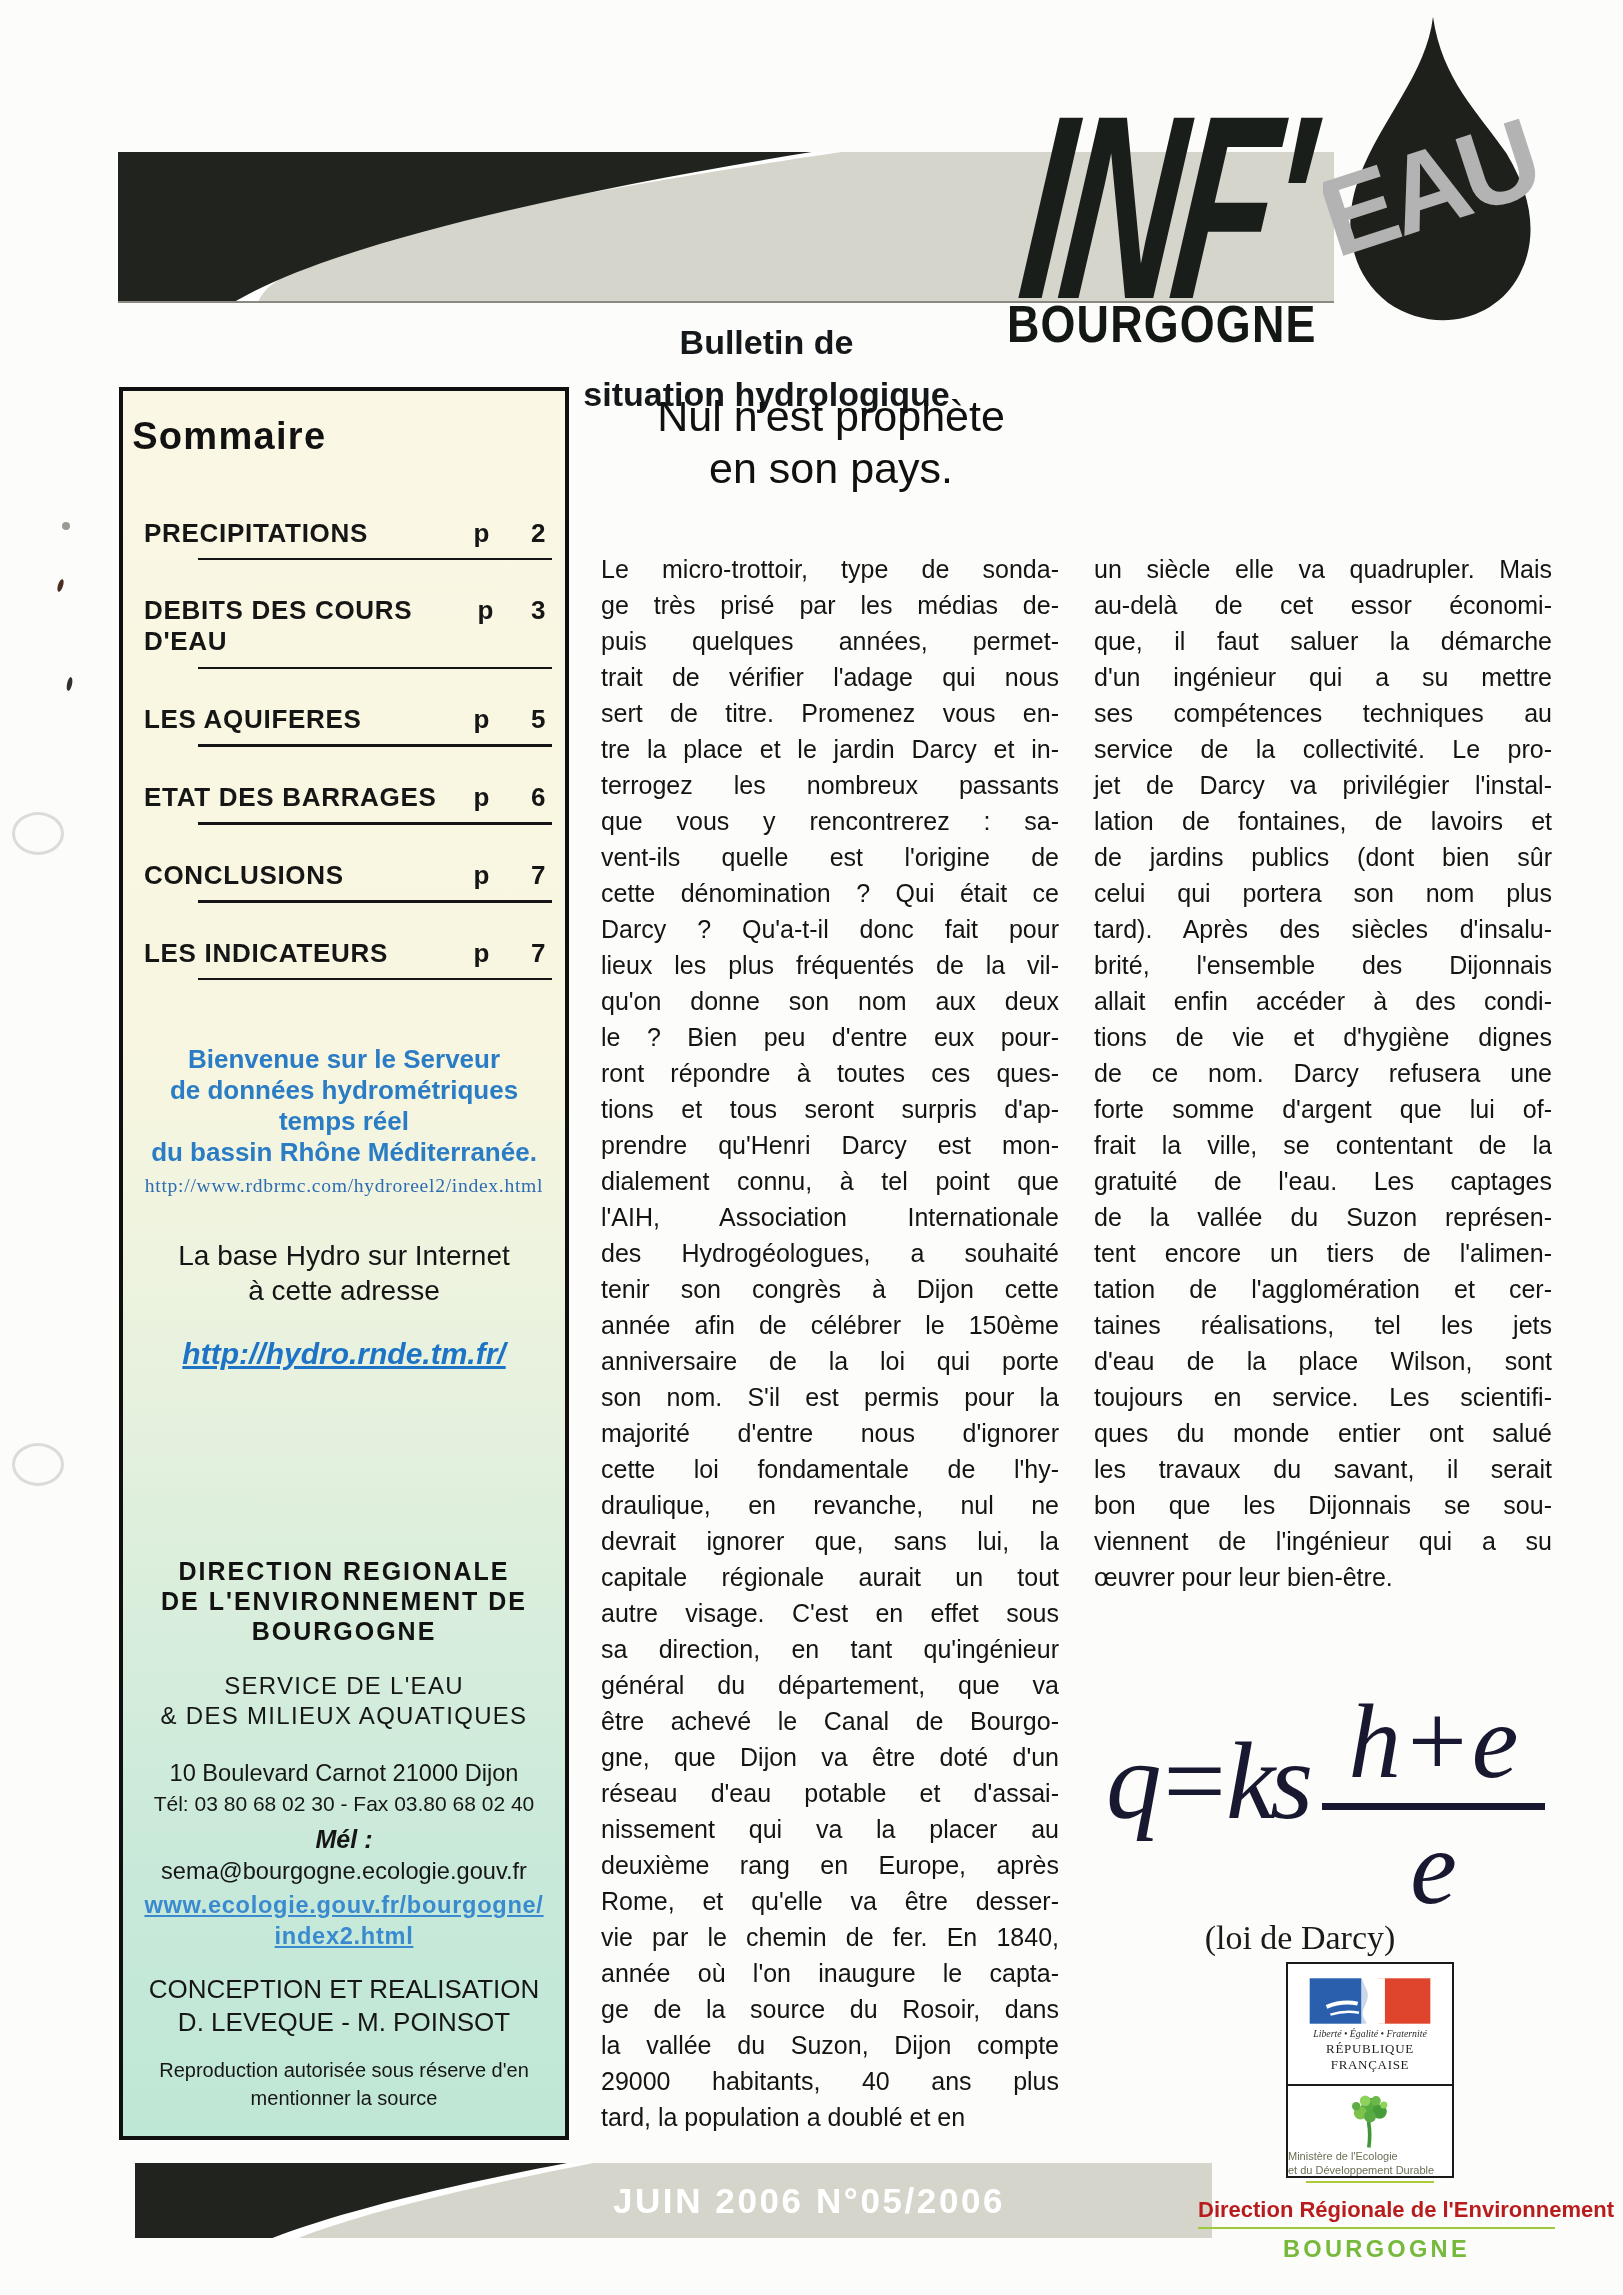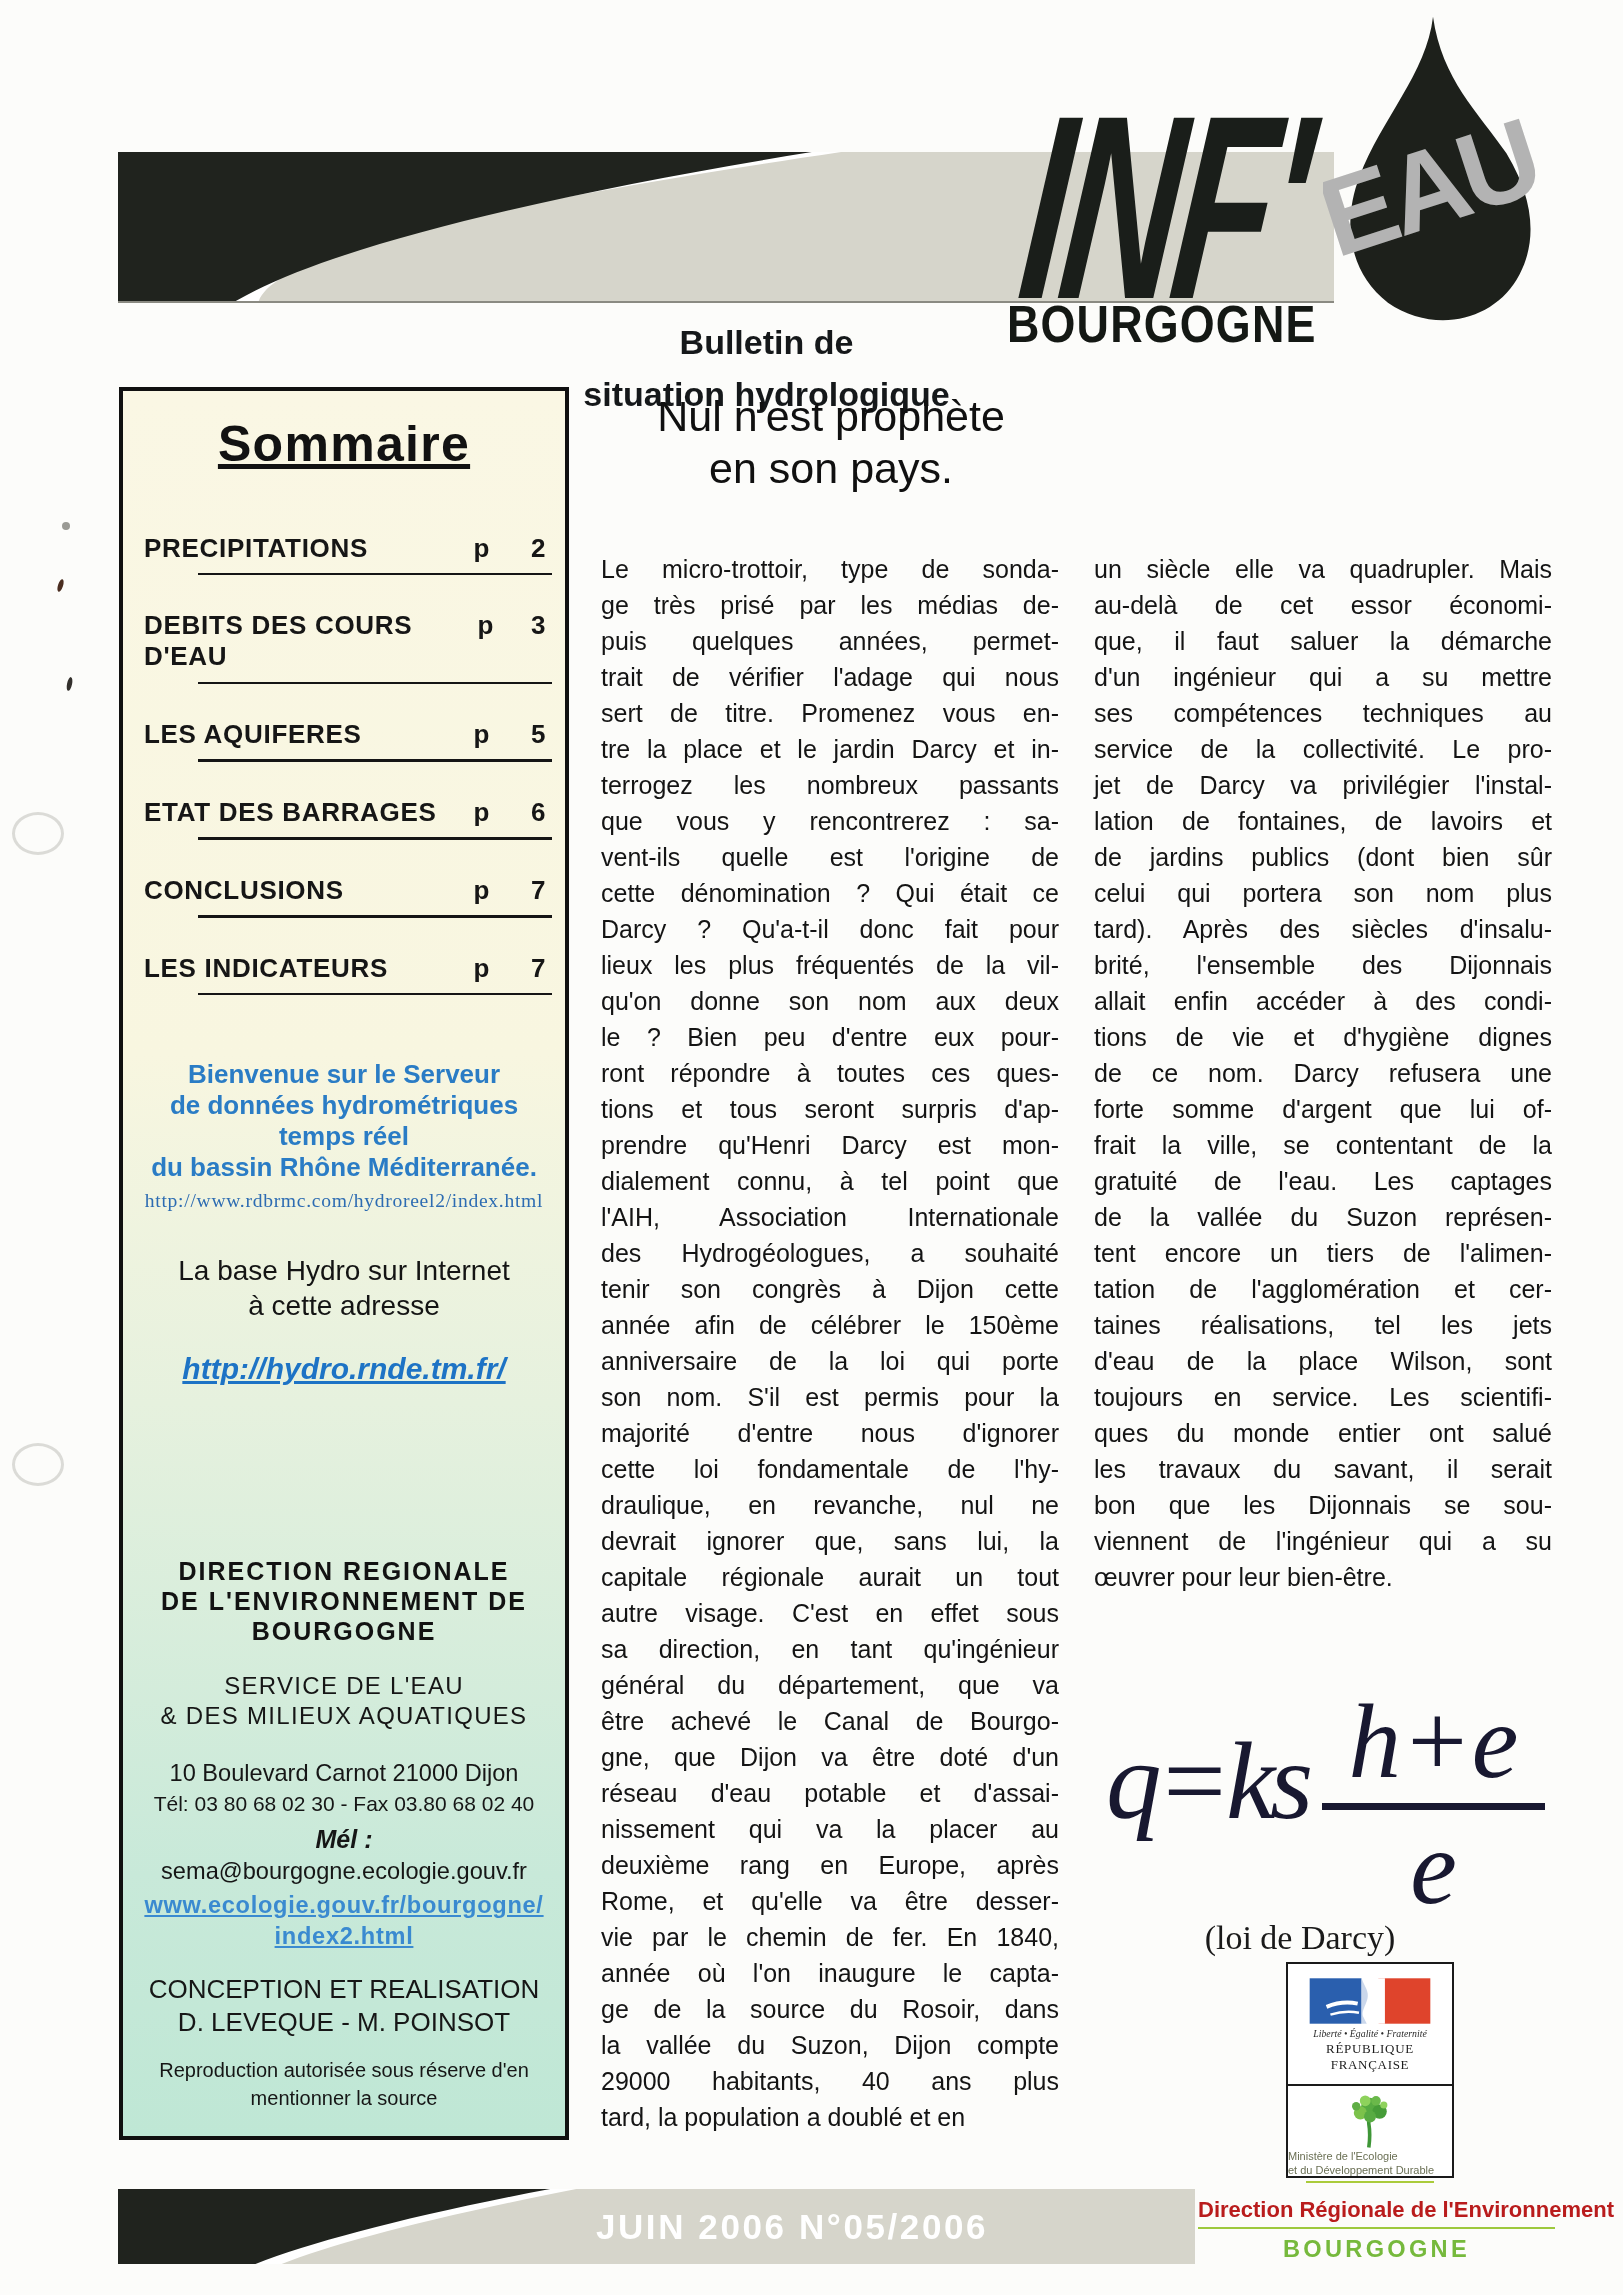--- a/index.html
+++ b/index.html
@@ -17,21 +17,21 @@
        letter-spacing:-9.2px;}
   .drop{position:absolute;left:1323px;top:9.2px;width:220px;height:322px;}
   .region-label{position:absolute;left:1007px;top:295px;font-weight:bold;font-size:51px;color:#141814;
                 transform:scaleX(.88);transform-origin:left top;letter-spacing:1.3px;}
 
   
   .sidebar{position:absolute;left:119px;top:387px;width:450px;height:1753px;box-sizing:border-box;
            border:4.6px solid #101010;display:flex;flex-direction:column;align-items:stretch;
            background:linear-gradient(180deg,#faf7e4 0%,#f8f6e0 38%,#e6f1de 58%,#c8e9d9 85%,#bfe7d5 100%);
            padding:23.6px 9.2px;}
-  .som-title{text-align:center;font-weight:bold;font-size:50px;letter-spacing:1.3px;color:#121212;text-decoration:underline;}
+  .som-title{text-align:left;font-weight:bold;font-size:38px;letter-spacing:1.3px;color:#121212;}
   .toc{margin-top:60px;}
   .toc-item{margin:0 3.9px 35px 3.9px;}
   .toc-row{display:flex;align-items:baseline;padding:0 6.5px 0 7.9px;}
   .toc-label{font-weight:bold;font-size:26px;letter-spacing:0.7px;}
   .toc-p{margin-left:auto;font-weight:bold;font-size:26px;}
   .toc-num{width:56px;text-align:right;font-weight:bold;font-size:26px;}
   .toc-line{height:2.6px;background:#151515;margin:9.2px 0 0 62px;}
   .preline{white-space:pre-line;}
   .serveur{margin-top:29px;text-align:center;font-weight:bold;font-size:26px;line-height:31px;color:#2a7cc5;}
   .rdbrmc{margin-top:6.5px;text-align:center;font-family:"Liberation Serif","DejaVu Serif",serif;
@@ -77,21 +77,21 @@
   .rf{height:109px;box-sizing:border-box;border-bottom:2px solid #1a1a1a;text-align:center;}
   .rf-flag{margin:13px auto 2.6px auto;display:block;}
   .rf-motto{font-family:"Liberation Serif","DejaVu Serif",serif;font-style:italic;font-size:9.8px;color:#2b2b2b;}
   .rf-name{font-family:"Liberation Serif","DejaVu Serif",serif;font-size:13px;letter-spacing:0.7px;color:#1d1d1d;margin-top:2.6px;}
   .ministry{height:103px;text-align:left;}
   .tree{display:block;margin:3.9px auto 0 auto;}
   .min-name{font-size:11px;line-height:13.7px;color:#6b7055;white-space:pre-line;}
   .min-line{width:78%;height:2px;background:#aacb3a;margin:3.3px auto 0 auto;}
 
   
-  .fband{position:absolute;left:118px;top:2163px;width:1077px;height:75px;background:#d6d5cb;margin-top:26px;}
+  .fband{position:absolute;left:135px;top:2163px;width:1077px;height:75px;background:#d6d5cb;}
   .fband svg{position:absolute;left:0;top:0;}
   .issue{position:absolute;left:674px;top:18.3px;transform:translateX(-50%);
          font-weight:bold;font-size:35px;letter-spacing:2.6px;color:#ffffff;white-space:nowrap;}
   .diren{position:absolute;left:1198px;top:2185px;width:357px;text-align:center;}
   .diren-t{font-weight:bold;font-size:22px;color:#b91c1c;white-space:nowrap;margin-top:12px;}
   .diren-u{height:2.6px;background:#9dc93d;margin-top:3.9px;}
   .diren-r{margin-top:6.5px;font-weight:bold;font-size:23.6px;letter-spacing:3.3px;color:#76b93c;}
 
   
   .punch{position:absolute;left:11.8px;width:46px;height:37px;border:3.3px solid #dbdbd7;border-radius:50%;}

